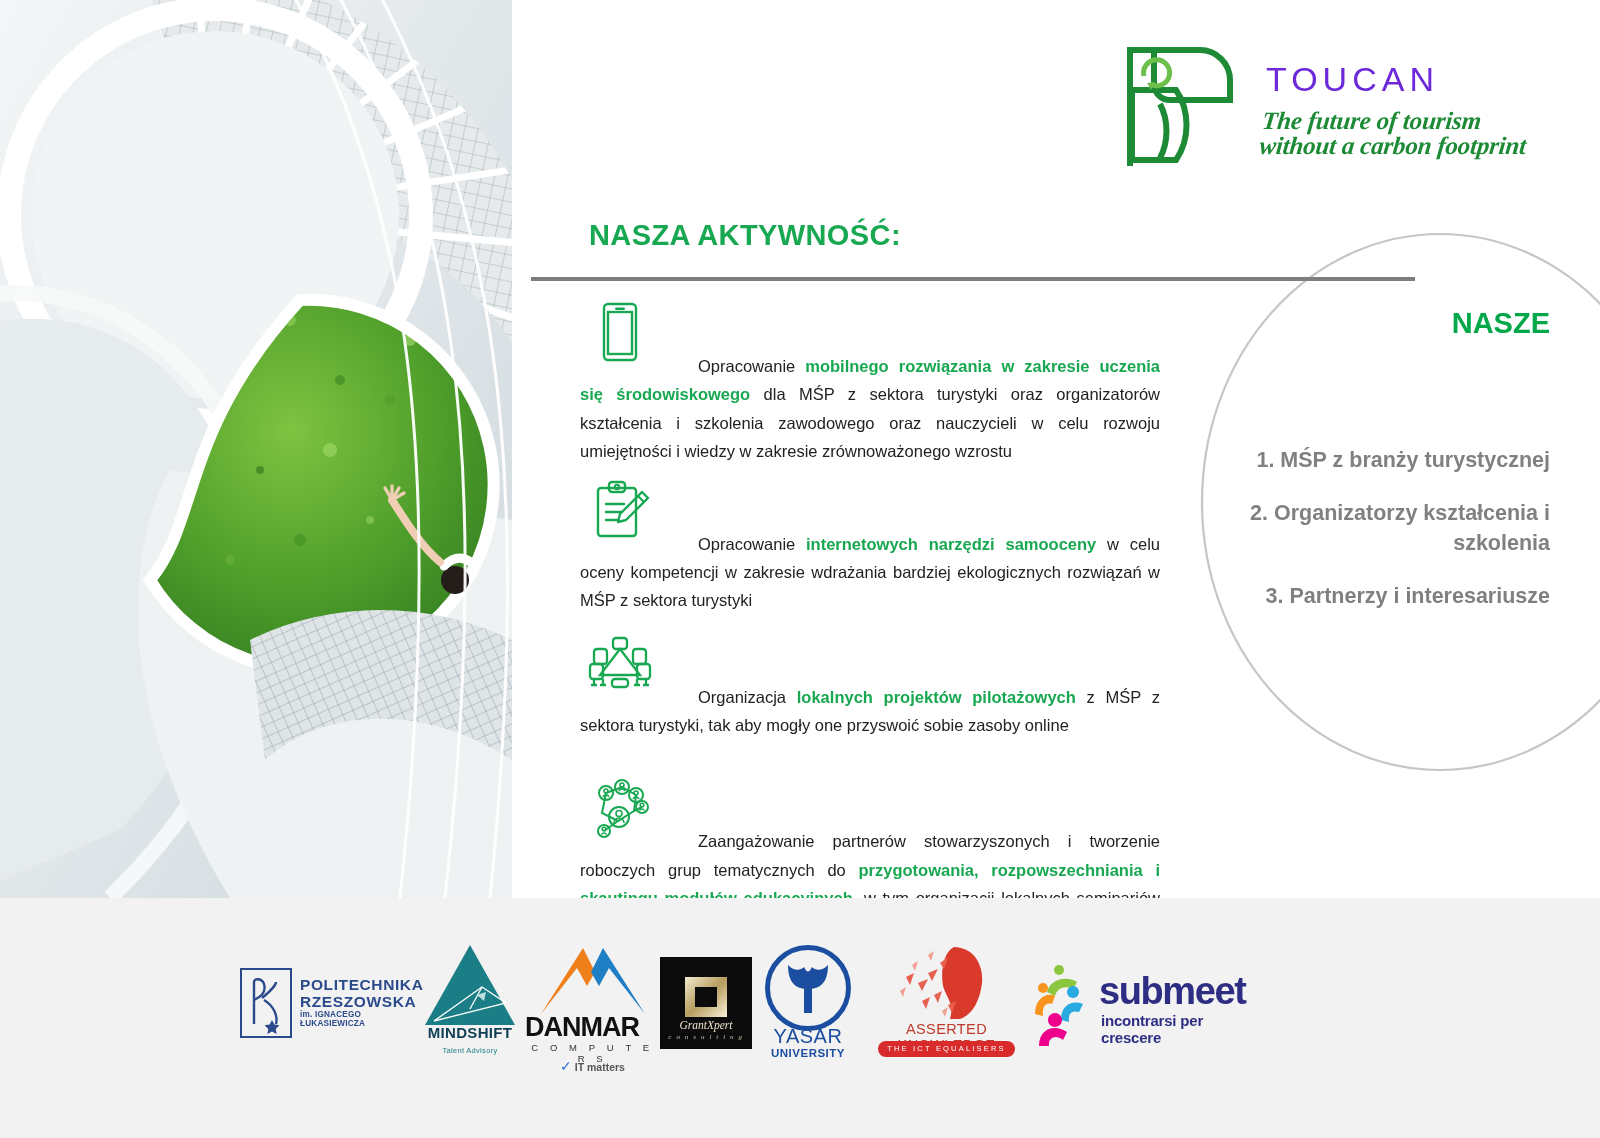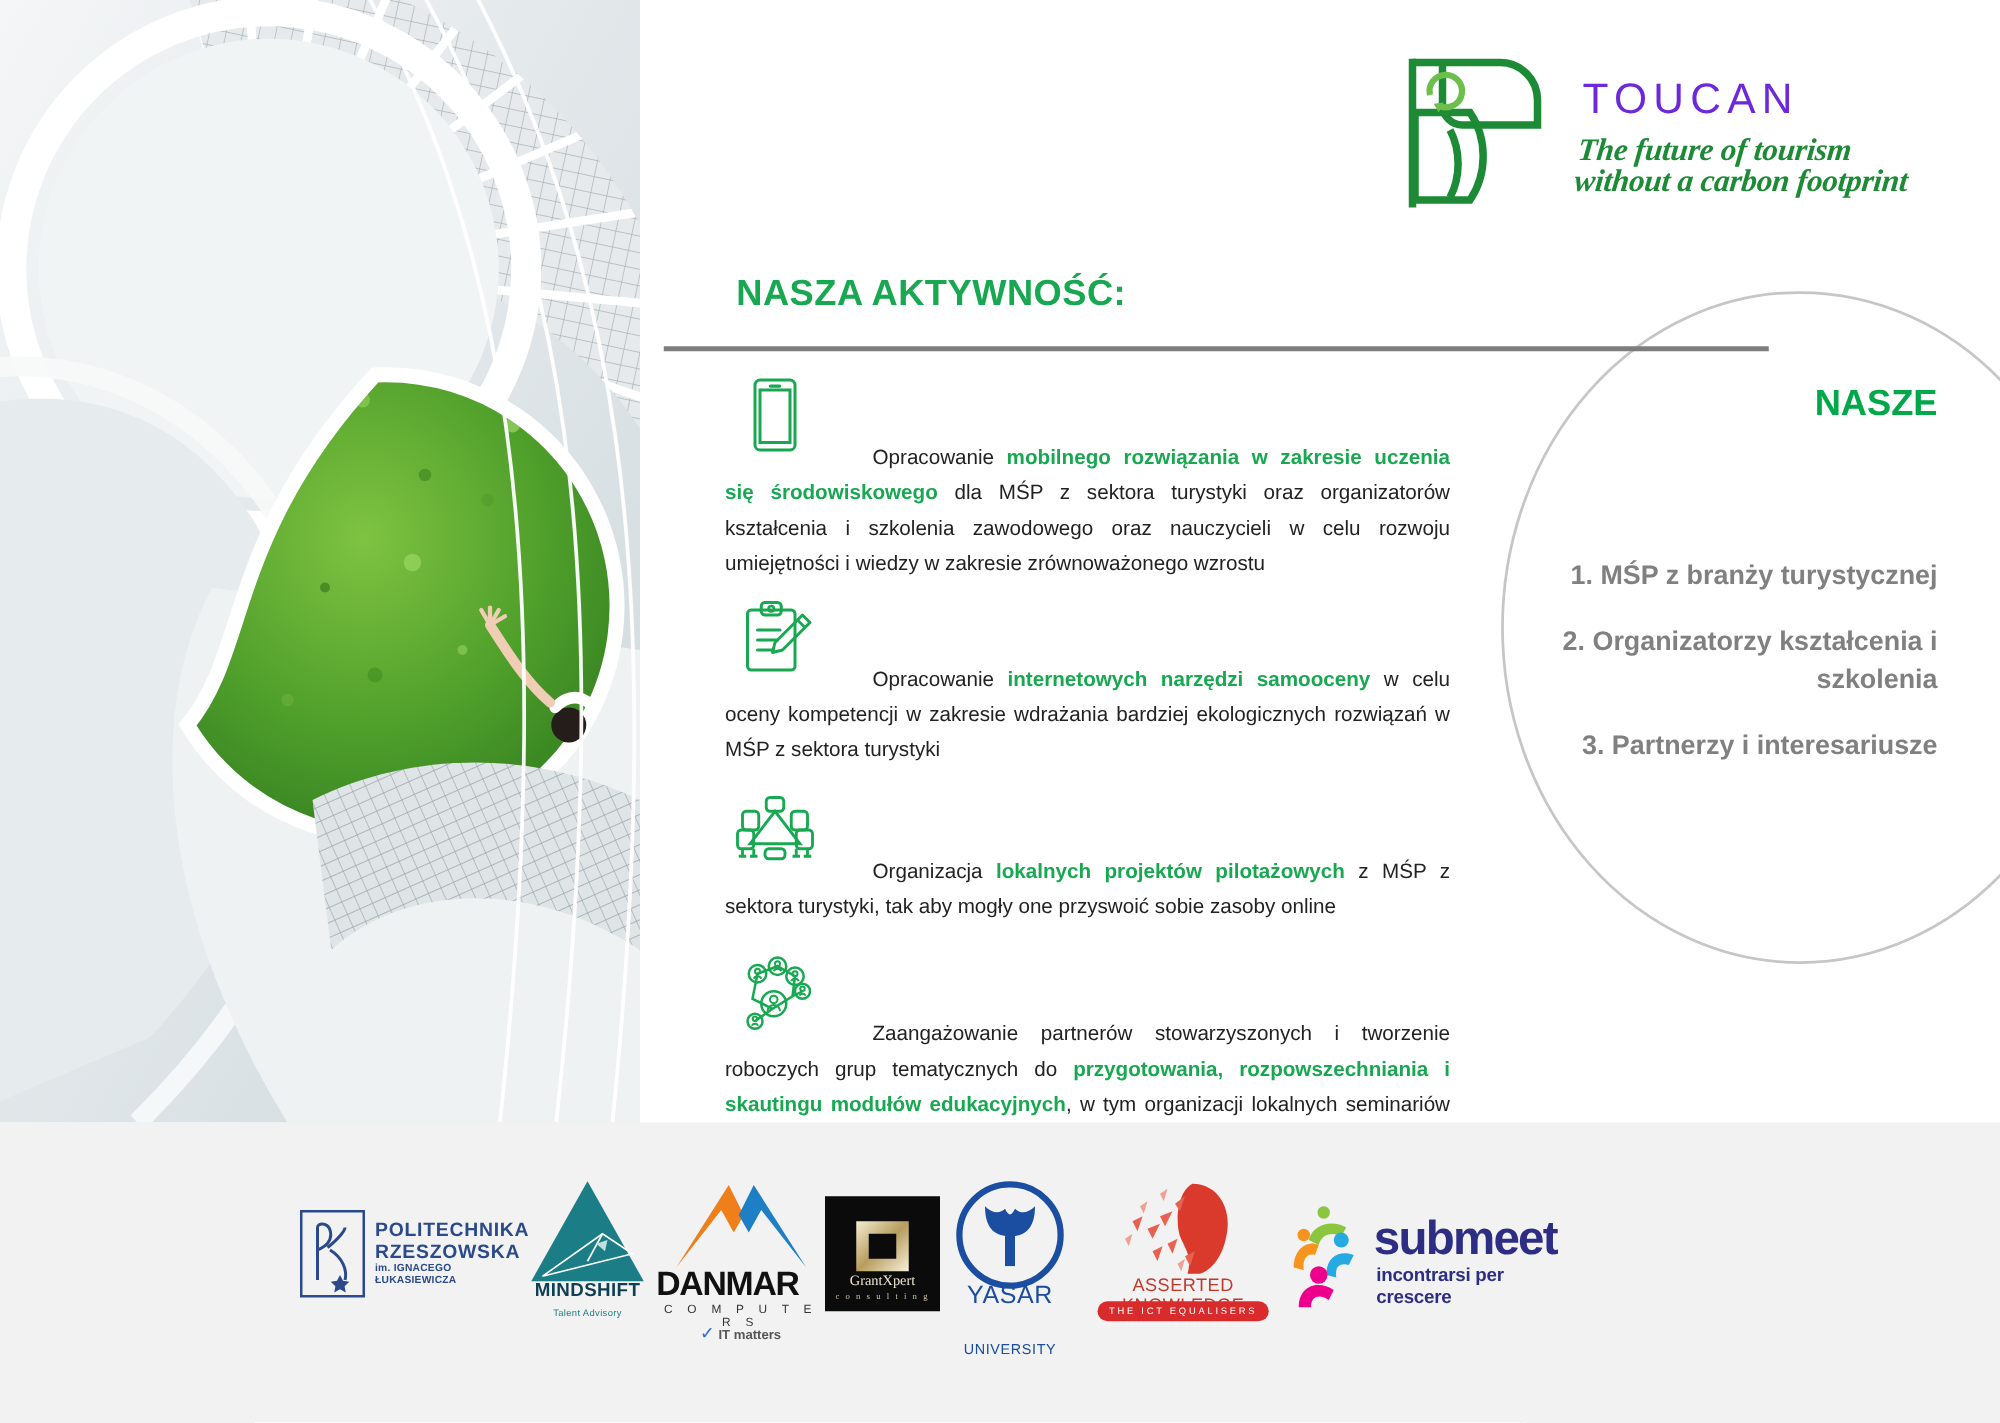--- a/index.html
+++ b/index.html
@@ -71,21 +71,21 @@
     text-align:justify;
     font-family:"Liberation Sans", sans-serif;
   }
   .blk .lead{padding-top:52px;}
   .blk p .hl{color:#18a851;font-weight:bold;}
   .blk .indent{display:inline-block;width:46px;}
   .clearfix::after{content:"";display:table;clear:both;}
 
   .b1{margin-bottom:12px;}
   .b2{margin-bottom:16px;}
-  .b3{margin-bottom:22px;}
+  .b3{margin-bottom:36px;}
 
   
   .groups-title{
     position:absolute;left:1190px;top:303px;width:360px;
     text-align:right;color:#00a84a;font-weight:bold;
     font-size:29px;line-height:1.42;
   }
   .groups-list{
     position:absolute;left:1160px;top:445px;width:390px;
     text-align:right;color:#808080;font-weight:bold;
@@ -130,36 +130,36 @@
   .dn{width:135px;height:130px;position:relative;}
   .dn .nm{position:absolute;left:0;top:74px;width:100%;text-align:left;
     font-weight:bold;font-size:27px;color:#111;letter-spacing:-1px;}
   .dn .sub{position:absolute;left:0;top:104px;width:100%;text-align:center;
     font-size:9.5px;color:#333;letter-spacing:4.6px;}
   .dn .it{position:absolute;left:0;top:120px;width:100%;text-align:center;
     font-size:10.5px;color:#555;font-weight:bold;}
   .dn .it .ck{color:#2b6fd4;font-size:14px;font-weight:normal;}
 
   
-  .gx{width:92px;height:92px;background:#0b0b0b;position:relative;}
+  .gx{width:92px;height:92px;background:#0b0b0b;position:relative;font-style:italic;}
   .gx .g{position:absolute;left:50%;top:18px;transform:translateX(-50%);
     width:46px;height:44px;}
   .gx .nm{position:absolute;left:0;top:62px;width:100%;text-align:center;
     color:#efe6cf;font-size:11.5px;font-family:"Liberation Serif",serif;}
   .gx .sub{position:absolute;left:0;top:76px;width:100%;text-align:center;
     color:#cfc5ab;font-size:7px;letter-spacing:1.6px;font-family:"Liberation Serif",serif;}
 
   
   .ys{width:112px;height:120px;position:relative;}
   .ys .circ{position:absolute;left:50%;top:2px;transform:translateX(-50%);
     width:76px;height:76px;border-radius:50%;border:5px solid #1b4ea0;}
   .ys .nm{position:absolute;left:0;top:82px;width:100%;text-align:center;
     color:#1b4ea0;font-weight:normal;font-size:20px;letter-spacing:0.5px;}
   .ys .sub{position:absolute;left:0;top:104px;width:100%;text-align:center;
-    color:#1b4ea0;font-weight:normal;font-size:11.5px;letter-spacing:0.5px;margin-top:27px;}
+    color:#1b4ea0;font-weight:bold;font-size:11.5px;letter-spacing:0.5px;}
 
   
   .ak{width:165px;height:120px;position:relative;}
   .ak .face{position:absolute;left:50%;top:0;transform:translateX(-50%);width:110px;height:80px;}
   .ak .nm{position:absolute;left:0;top:78px;width:100%;text-align:center;
     color:#c0392b;font-size:14.5px;letter-spacing:0.4px;}
   .ak .bar{position:absolute;left:14px;top:98px;width:137px;height:16px;
     background:#d92b2b;border-radius:9px;}
   .ak .bar span{display:block;text-align:center;color:#fff;font-size:7.5px;
     letter-spacing:2.2px;line-height:16px;}

